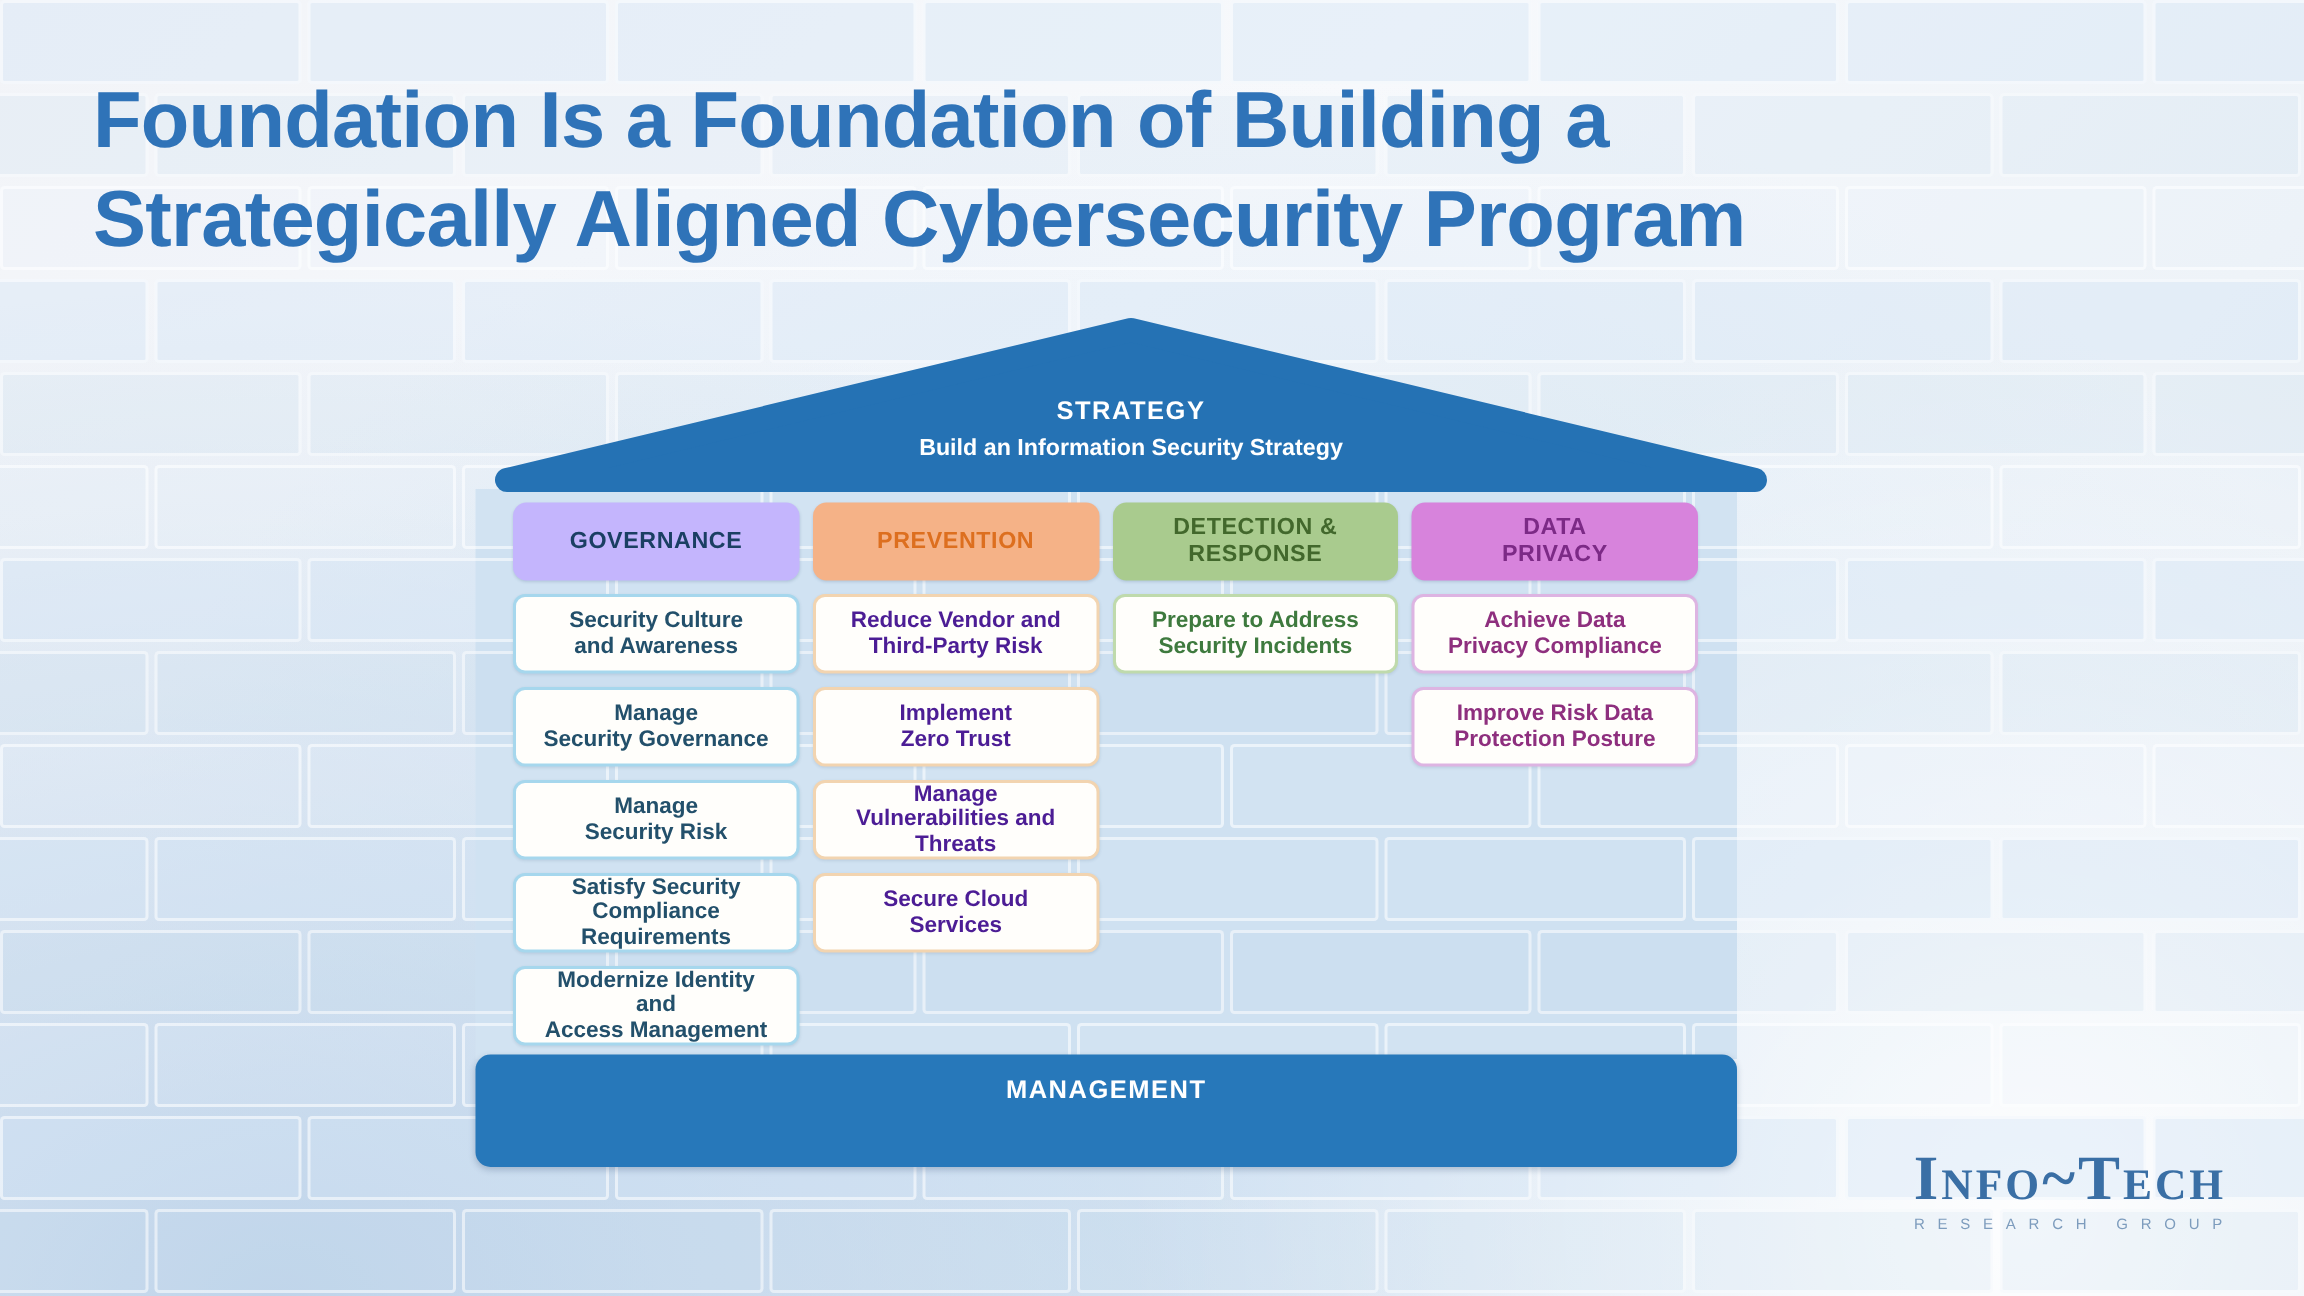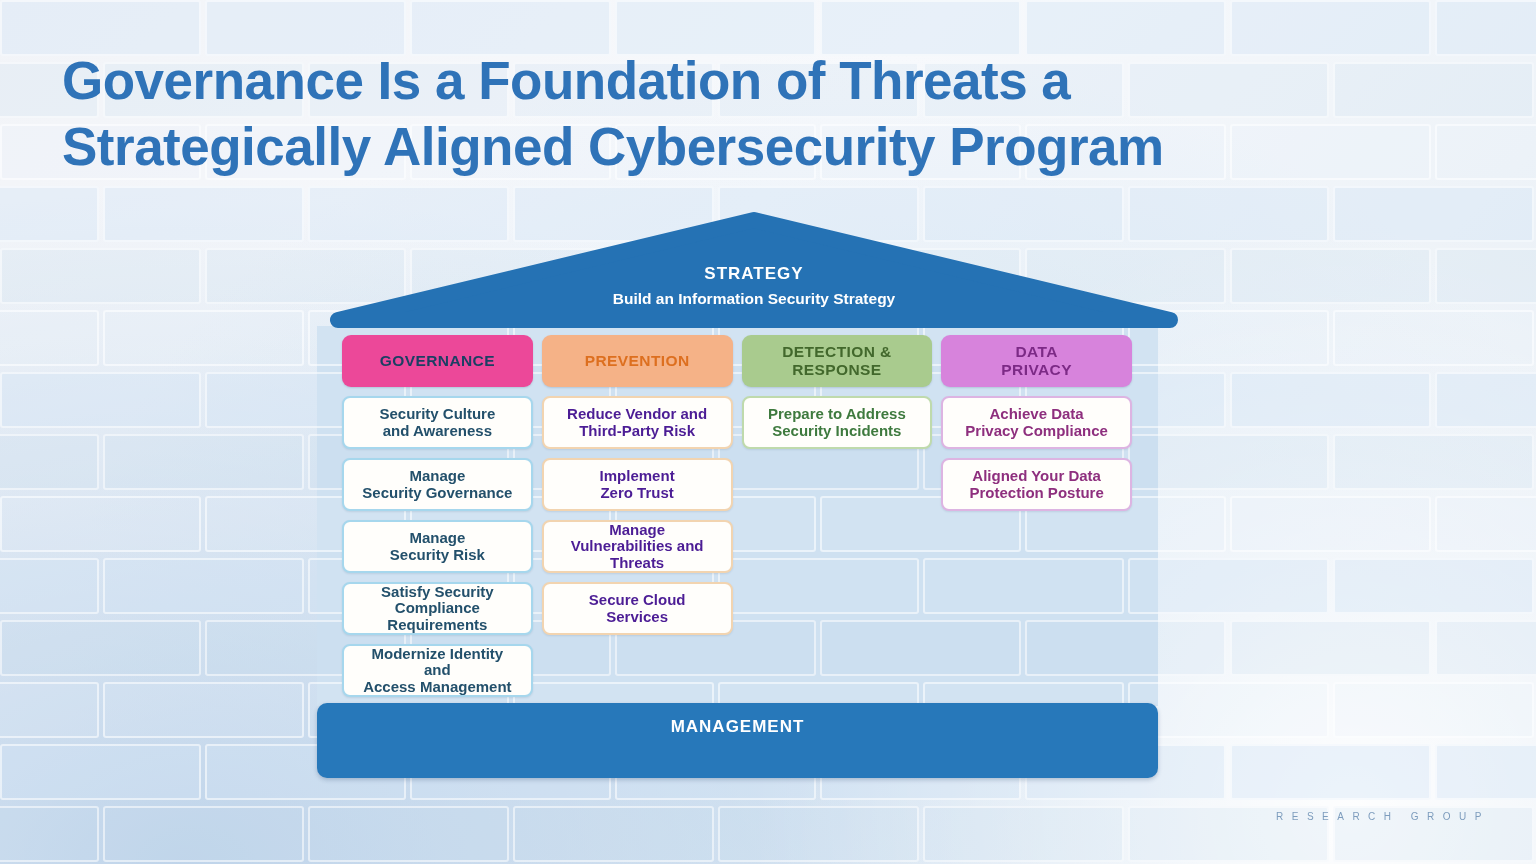--- a/index.html
+++ b/index.html
@@ -44,21 +44,21 @@
   .col{flex:1;display:flex;flex-direction:column;gap:9px;}
   .col-header{height:52px;border-radius:9px;display:flex;align-items:center;justify-content:center;
               text-align:center;font-weight:700;font-size:15.5px;letter-spacing:0.4px;
               line-height:1.15;white-space:pre-line;
               box-shadow:0 1px 2px rgba(40,70,110,0.18);}
   .card{height:53px;border-radius:8px;background:#fffefb;border:2px solid;box-sizing:border-box;
         display:flex;align-items:center;justify-content:center;text-align:center;
         font-weight:700;font-size:15px;line-height:1.1;white-space:pre-line;
         padding:1px 16px;box-shadow:0 1px 2px rgba(40,70,110,0.12);}
 
-  .gov  .col-header{background:#ec4899;color:#1b3f63;}
+  .gov  .col-header{background:#c4b5fd;color:#1b3f63;}
   .gov  .card{border-color:#a6d7ed;color:#23506b;}
   .prev .col-header{background:#f5b287;color:#dd6f1f;}
   .prev .card{border-color:#f2d4b0;color:#4c1d95;}
   .det  .col-header{background:#a9cb8e;color:#42682c;}
   .det  .card{border-color:#bfdaac;color:#3e7a3e;}
   .priv .col-header{background:#d783dc;color:#7c2a86;}
   .priv .card{border-color:#ddb4e2;color:#8e2f7e;}
 
   
   .management{position:absolute;left:317px;top:703px;width:841px;height:75px;
@@ -191,21 +191,21 @@
       <div class="brick b1" style="left: 513px; top: 806px;"></div>
       <div class="brick b1" style="left: 718px; top: 806px;"></div>
       <div class="brick b1" style="left: 923px; top: 806px;"></div>
       <div class="brick b1" style="left: 1128px; top: 806px;"></div>
       <div class="brick b1" style="left: 1333px; top: 806px;"></div>
     </div>
 
   <div class="content">
 
     <div class="title">
-      <div>Governance Is a Foundation of Threats a</div>
+      <div>Foundation Is a Foundation of Building a</div>
       <div>Strategically Aligned Cybersecurity Program</div>
     </div>
 
     <div class="roof">
       <svg width="860" height="124" viewBox="0 0 860 124">
         <polygon points="430,12 14,112 846,112" fill="#2572b4" stroke="#2572b4" stroke-width="16" stroke-linejoin="round"></polygon>
       </svg>
       <div class="roof-label">STRATEGY</div>
       <div class="roof-sub">Build an Information Security Strategy</div>
     </div>
@@ -244,28 +244,29 @@
 RESPONSE</div>
         <div class="card">Prepare to Address
 Security Incidents</div>
       </div>
 
       <div class="col priv">
         <div class="col-header">DATA
 PRIVACY</div>
         <div class="card">Achieve Data
 Privacy Compliance</div>
-        <div class="card">Aligned Your Data
+        <div class="card">Improve Risk Data
 Protection Posture</div>
       </div>
 
     </div>
 
     <div class="management">
       <div class="m-label">MANAGEMENT</div>
     </div>
 
     <div class="logo">
+      <div class="logo-main">Info~Tech</div>
       <div class="logo-sub">RESEARCH GROUP</div>
     </div>
 
   </div>
 </div>
 
 </body></html>

